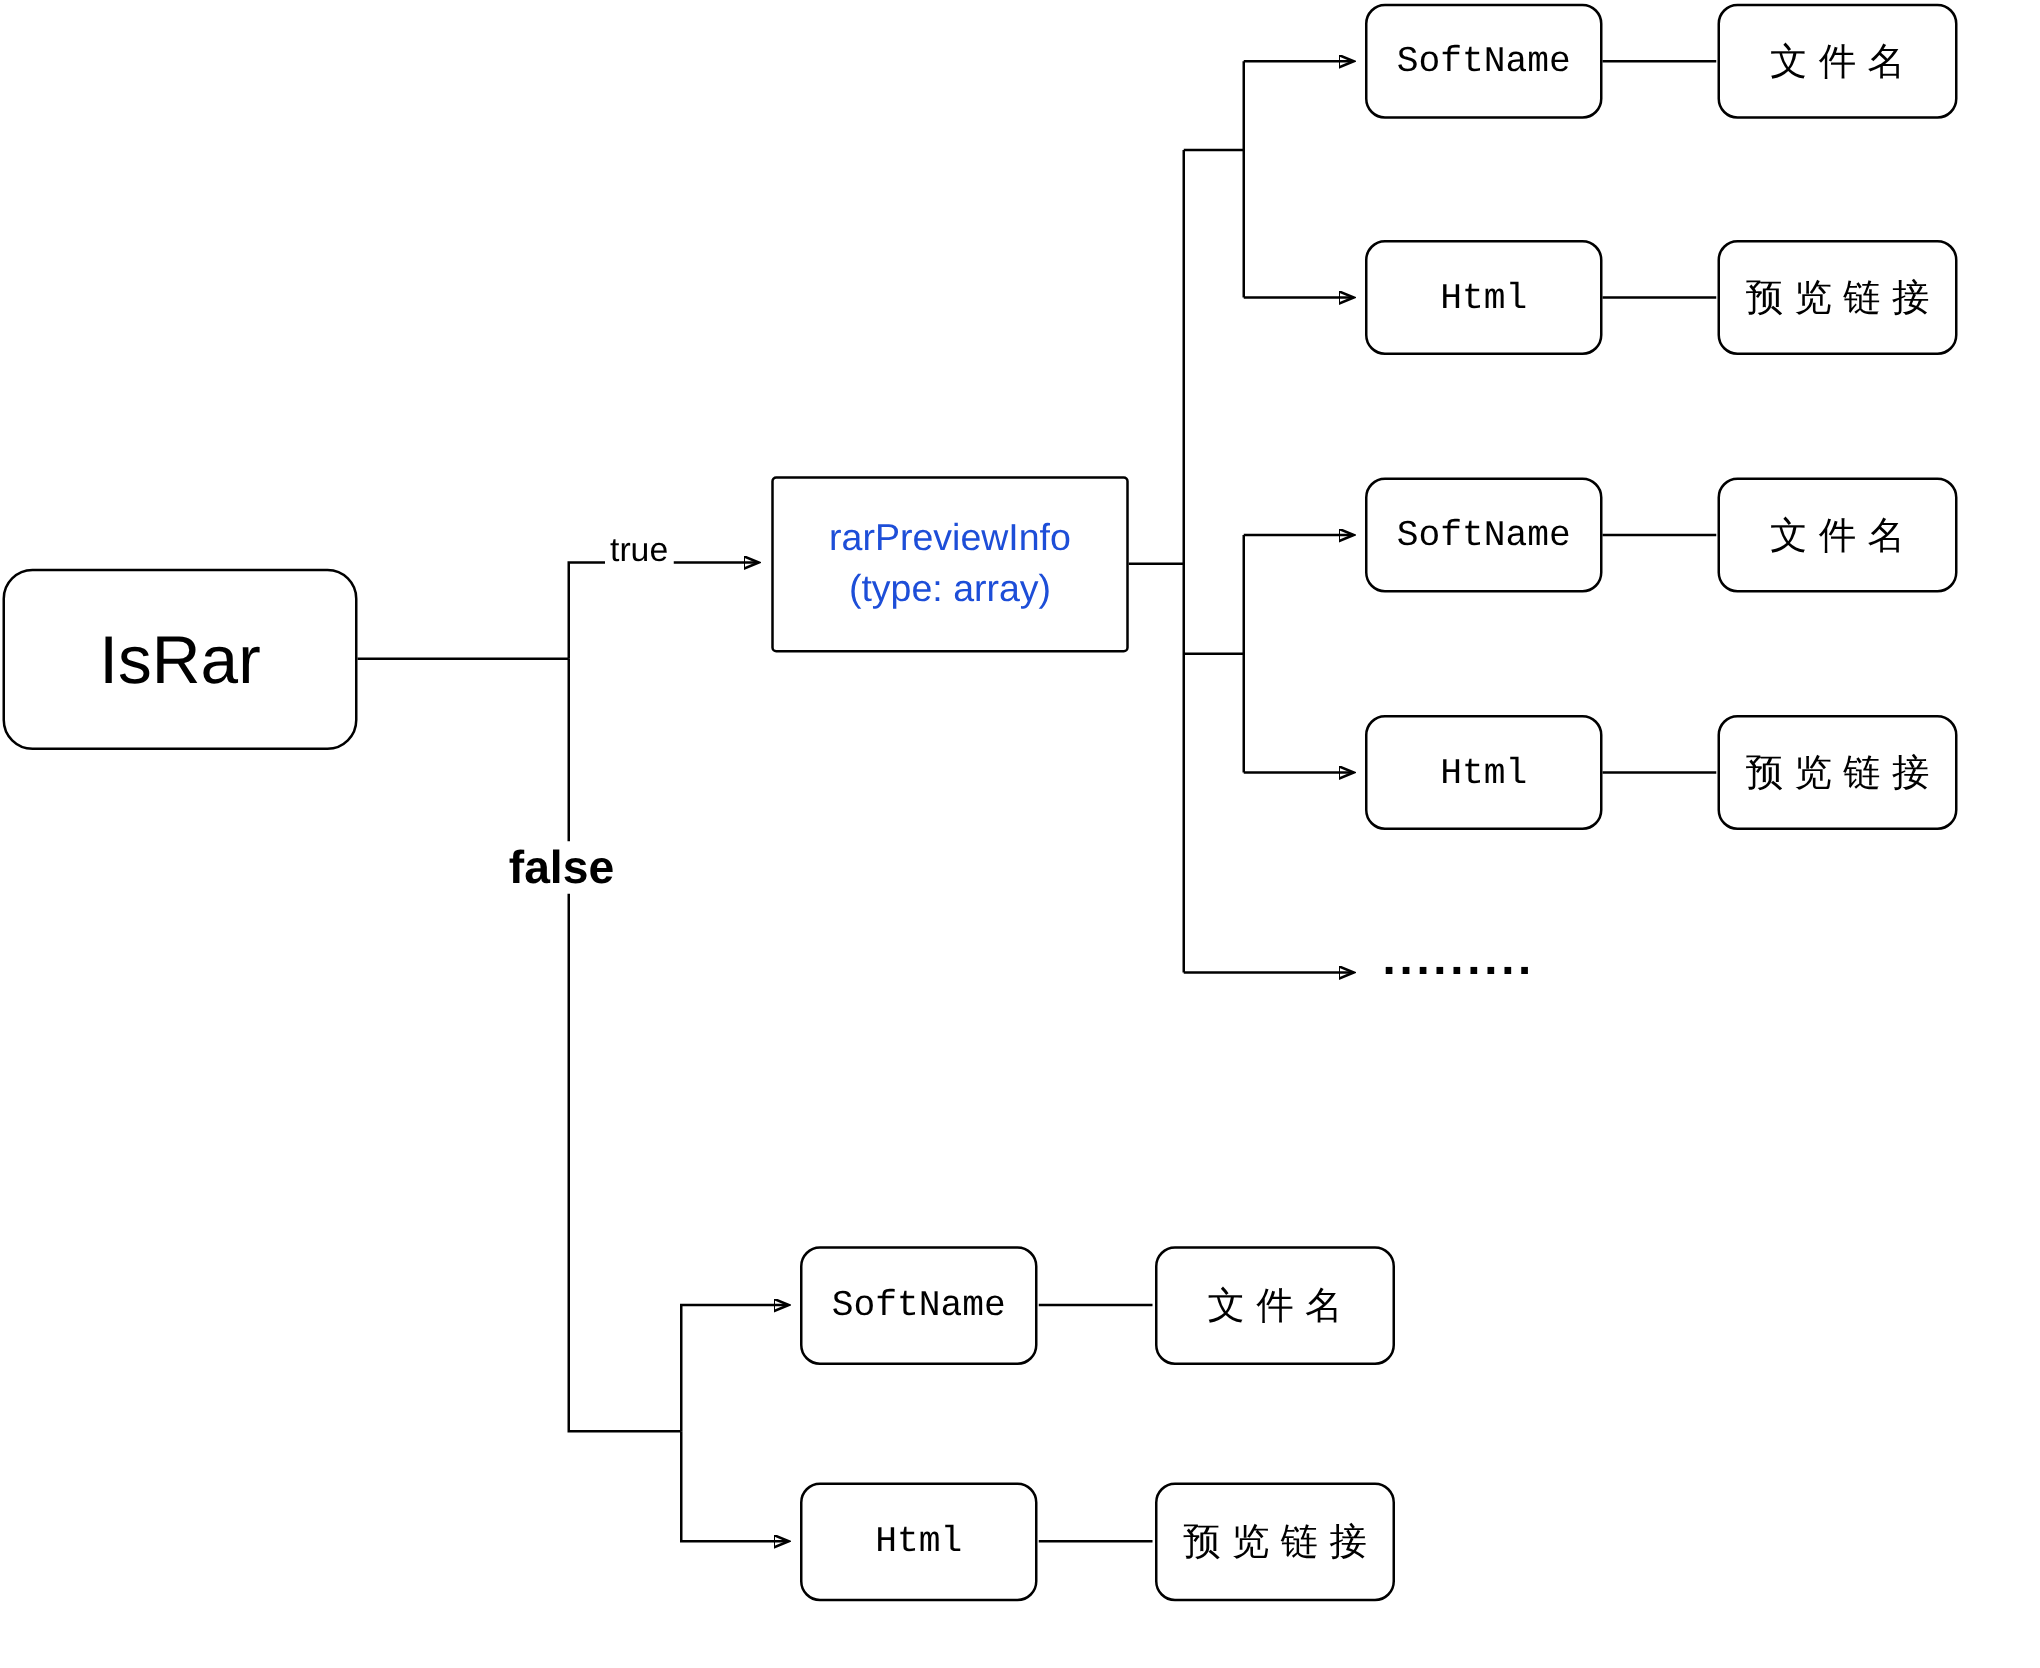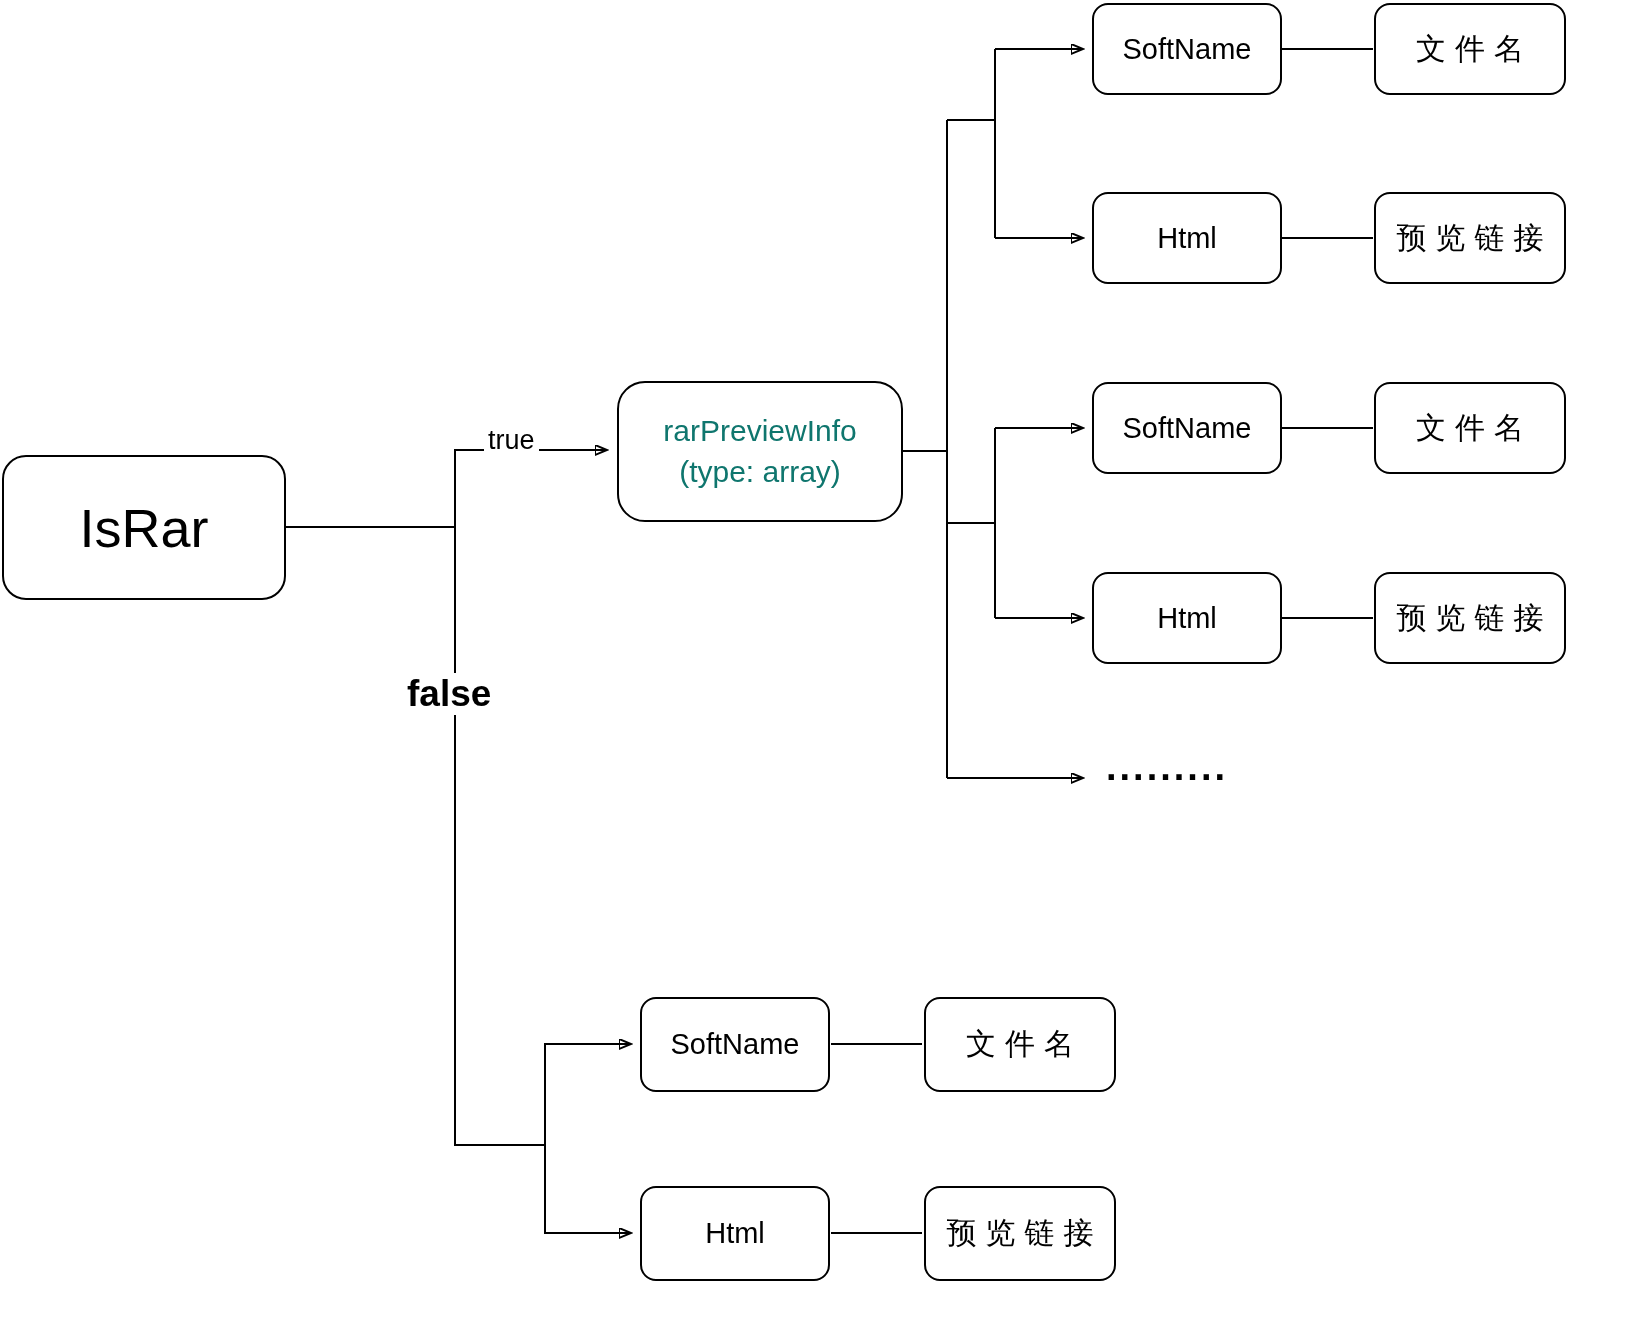--- a/index.html
+++ b/index.html
@@ -38,27 +38,27 @@
     justify-content: center;
     text-align: center;
     color: #000000;
   }
   .node--root {
     border-radius: 24px;
     font-size: 54px;
     font-weight: 400;
   }
   .node--array {
-    border-radius: 28px;
+    border-radius: 4px;
     font-size: 30px;
-    color: #0f766e;
+    color: #1d4ed8;
     line-height: 1.35;
   }
   .node--mono {
-    font-family: Liberation Sans, sans-serif;
+    font-family: Liberation Mono, monospace;
     font-size: 29px;
   }
   .node--cjk {
     font-family: Liberation Sans, sans-serif;
     font-size: 30px;
     letter-spacing: 9px;
     text-indent: 9px; 
   }
   .edge-label {
     position: absolute;

